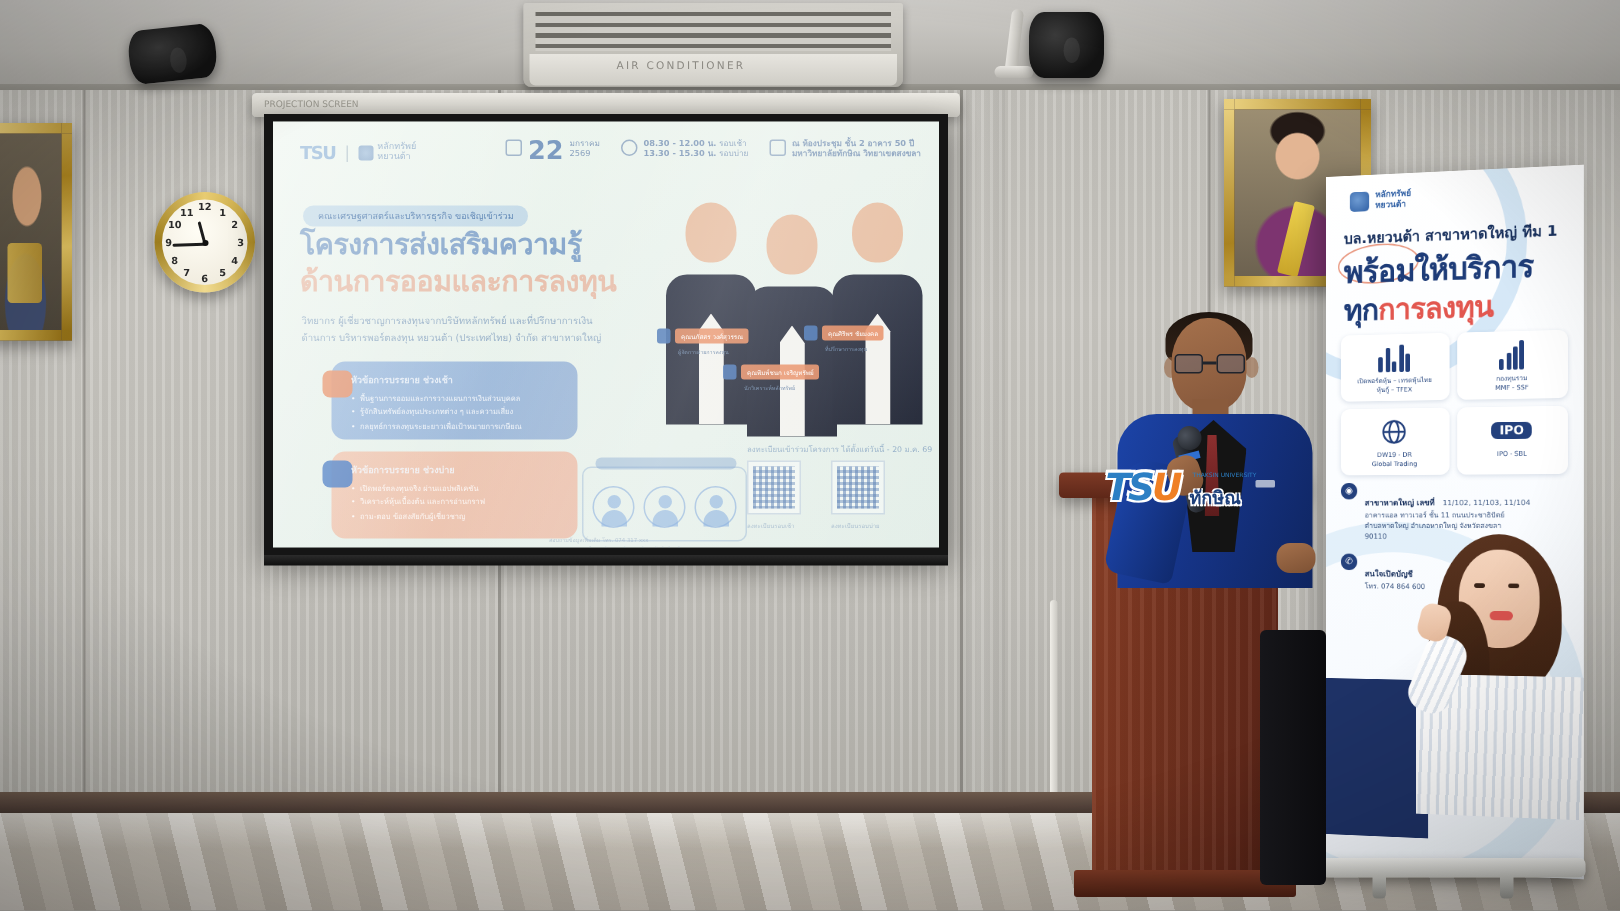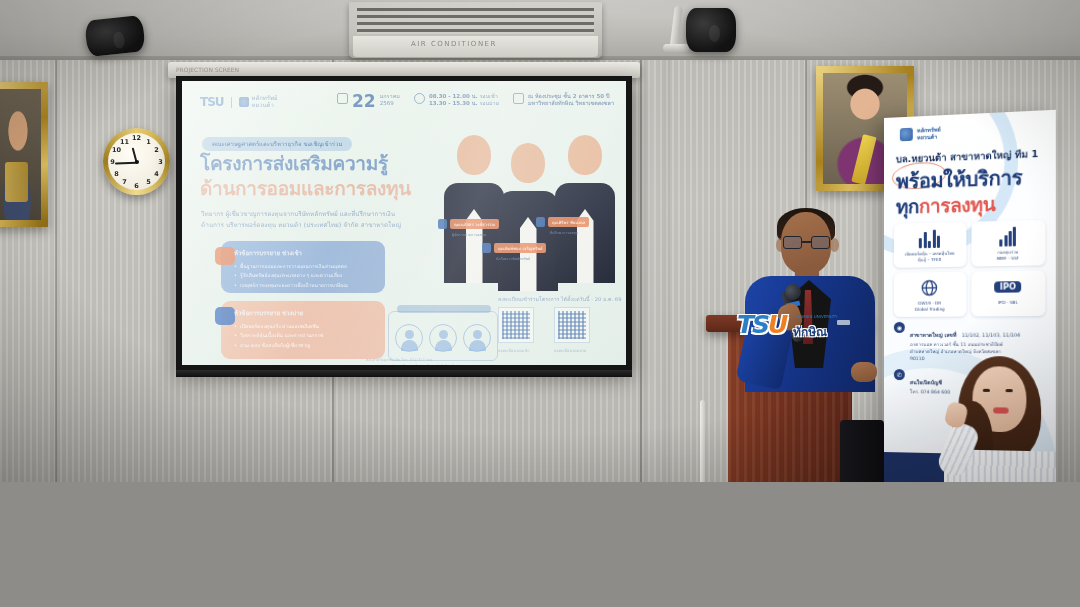--- a/index.html
+++ b/index.html
@@ -1,19 +1,19 @@
 <!DOCTYPE html>
 <html><head>
 <meta charset="utf-8">
 <style>
   * { margin:0; padding:0; box-sizing:border-box; }
   html,body { width:1080px; height:607px; overflow:hidden;
     font-family:"DejaVu Sans","Liberation Sans",sans-serif; background:#8d8c88; }
 
-  .scene { position:relative; width:1080px; height:482px; overflow:hidden; }
+  .scene { position:relative; width:1080px; height:607px; overflow:hidden; }
 
   
   .ceiling { position:absolute; left:0; top:0; width:1080px; height:62px;
     background:linear-gradient(180deg,#cfcdc9 0%,#bdbbb6 55%,#a9a7a2 100%); }
   .ceiling-edge { position:absolute; left:0; top:56px; width:1080px; height:9px;
     background:linear-gradient(180deg,#98968f,#86847d); }
 
   .wall { position:absolute; left:0; top:60px; width:1080px; height:480px;
     background:
       repeating-linear-gradient(90deg, rgba(255,255,255,.13) 0 2px, rgba(0,0,0,.035) 2px 6px),

